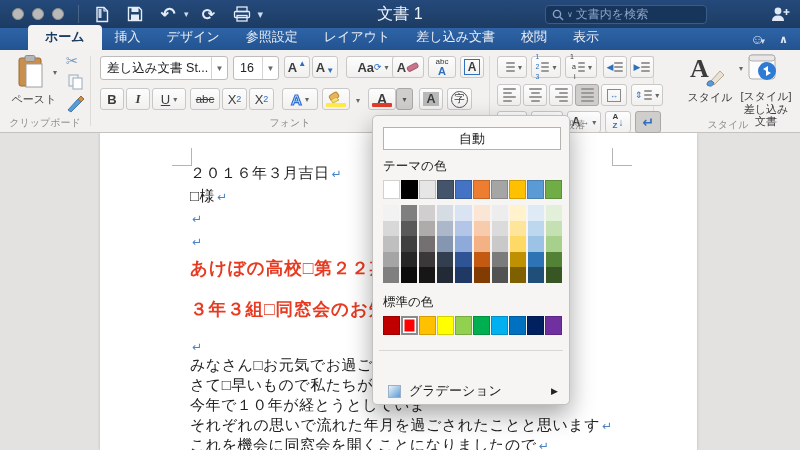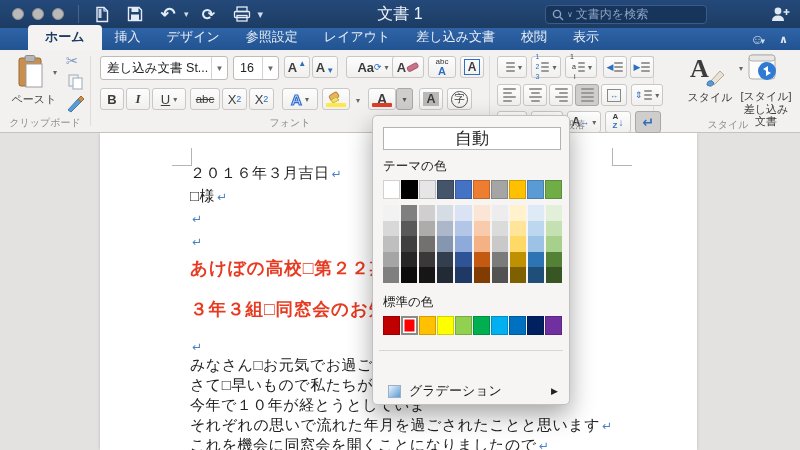--- a/index.html
+++ b/index.html
@@ -68,21 +68,21 @@
   .dline.heading { font-family:"Liberation Sans","DejaVu Sans",sans-serif; font-weight:bold;
     color:#e73a21; font-size:17.5px; letter-spacing:1px; }
   .pilcrow { color:#4a82c6; font-size:12px; font-family:"DejaVu Sans",sans-serif; margin-left:2px; }
 
   
   .dropdown { position:absolute; left:372px; top:115px; width:198px; height:290px;
     background:#f6f5f4; border:1px solid #c2c1c0; border-radius:5px;
     box-shadow:0 10px 24px rgba(0,0,0,.35); z-index:20; }
   .autobtn { position:absolute; left:10px; top:11px; width:178px; height:23px; background:#fff;
     border:1px solid #b4b3b2; display:flex; align-items:center; justify-content:center;
-    font-size:17px; color:#222; }
+    font-size:13px; color:#222; }
   .cp-label { position:absolute; left:10px; font-size:12.5px; color:#1a1a1a; }
   .swgrid { position:absolute; left:10px; width:179px; display:grid;
     grid-template-columns:repeat(10,1fr); }
   .swgrid.main { gap:1px; height:19px; }
   .swgrid.vars { column-gap:2px; row-gap:0; }
   .sw { border:1px solid rgba(0,0,0,.18); }
   .vars .sw { border:none; height:15.5px; }
   .sw.sel { border:2px solid #8a8a8a; box-shadow:inset 0 0 0 1.5px #fff; }
   .menuitem { position:absolute; left:1px; width:194px; height:24px; display:flex;
     align-items:center; gap:8px; padding-left:14px; font-size:13px; color:#1a1a1a; }

